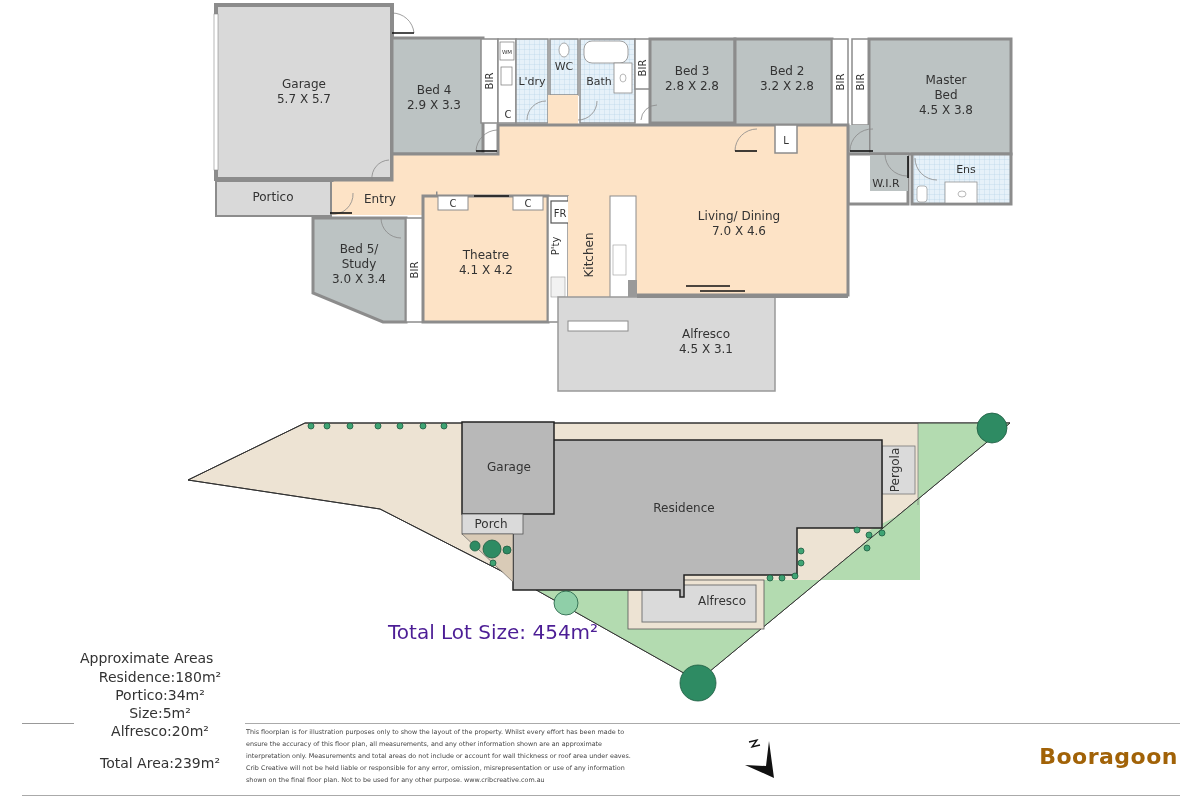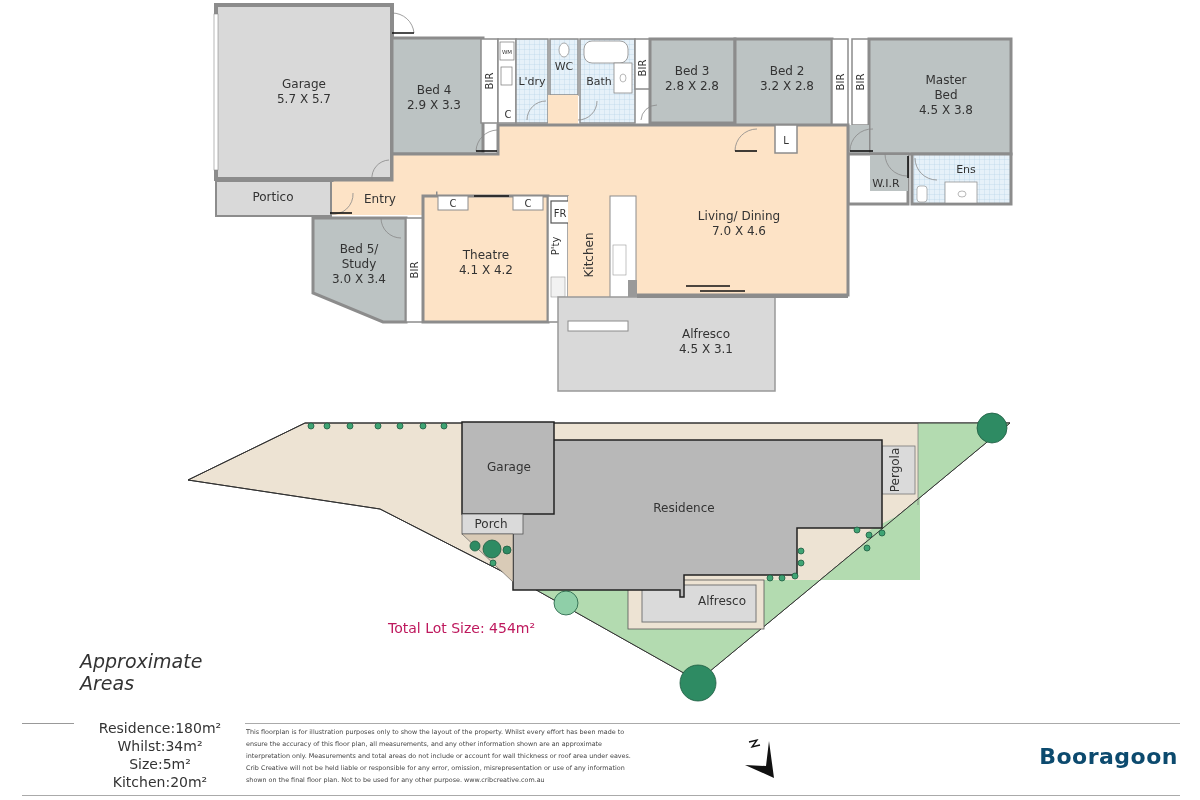--- a/index.html
+++ b/index.html
@@ -1,29 +1,29 @@
 <!DOCTYPE html>
 <html><head>
 <meta charset="utf-8">
 <style>
   html,body{margin:0;padding:0;background:#ffffff;}
   body{width:1200px;height:800px;position:relative;overflow:hidden;font-family:"DejaVu Sans","Liberation Sans",sans-serif;color:#333;}
   svg text{font-family:"DejaVu Sans","Liberation Sans",sans-serif;}
   #plan{position:absolute;left:0;top:0;width:1200px;height:800px;}
   .areas{position:absolute;left:80px;top:650px;width:160px;font-size:14px;color:#333;}
-  .areas-title{font-size:19px;margin-bottom:25px;font-style:italic;}
+  .areas-title{font-size:14px;margin-bottom:2px;}
   .area-row{display:flex;justify-content:center;line-height:18px;font-size:14px;}
   .area-total{margin-top:14px;}
   .lines-left{position:absolute;left:22px;top:723px;width:52px;border-top:1px solid #999;}
   .bottom-rule{position:absolute;left:22px;top:795px;width:1158px;border-top:1px solid #aaa;}
   .top-rule{position:absolute;left:245px;top:723px;width:935px;border-top:1px solid #aaa;}
   .disclaimer{position:absolute;left:246px;top:726px;width:395px;font-size:6.4px;line-height:12px;color:#444;}
-  .suburb{position:absolute;right:22px;top:744px;font-size:22px;font-weight:bold;color:#0c4a6e;letter-spacing:0.5px;}
+  .suburb{position:absolute;right:22px;top:744px;font-size:22px;font-weight:bold;color:#a16207;letter-spacing:0.5px;}
   .north{position:absolute;left:740px;top:736px;width:50px;height:45px;}
-  .lotsize{position:absolute;left:388px;top:620px;font-size:14px;color:#be185d;}
+  .lotsize{position:absolute;left:388px;top:620px;font-size:20px;color:#4c1d95;}
 </style>
 </head>
 <body>
 
 <svg id="plan" viewBox="0 0 1200 800" xmlns="http://www.w3.org/2000/svg">
   <defs>
     <pattern id="tile" width="5" height="5" patternUnits="userSpaceOnUse">
       <rect width="5" height="5" fill="#e6f1f9"></rect>
       <path d="M5 0V5M0 5H5" stroke="#b9d5ea" stroke-width="0.7"></path>
     </pattern>
@@ -240,29 +240,29 @@
 <div class="top-rule"></div>
 <div class="bottom-rule"></div>
 
 <div class="areas">
   <div class="areas-title">Approximate Areas</div>
   <div class="area-row">
     <span>Residence:</span>
       <span>180m²</span>
   </div>
   <div class="area-row">
-    <span>Whilst:</span>
+    <span>Portico:</span>
       <span>34m²</span>
   </div>
   <div class="area-row">
     <span>Size:</span>
       <span>5m²</span>
   </div>
   <div class="area-row">
-    <span>Kitchen:</span>
+    <span>Alfresco:</span>
       <span>20m²</span>
   </div>
   <div class="area-row area-total">
     <span>Total Area:</span>
       <span>239m²</span>
   </div>
 </div>
 
 <div class="disclaimer">This floorplan is for illustration purposes only to show the layout of the property. Whilst every effort has been made to ensure the accuracy of this floor plan, all measurements, and any other information shown are an approximate interpretation only. Measurements and total areas do not include or account for wall thickness or roof area under eaves. Crib Creative will not be held liable or responsible for any error, omission, misrepresentation or use of any information shown on the final floor plan. Not to be used for any other purpose. www.cribcreative.com.au</div>
 

